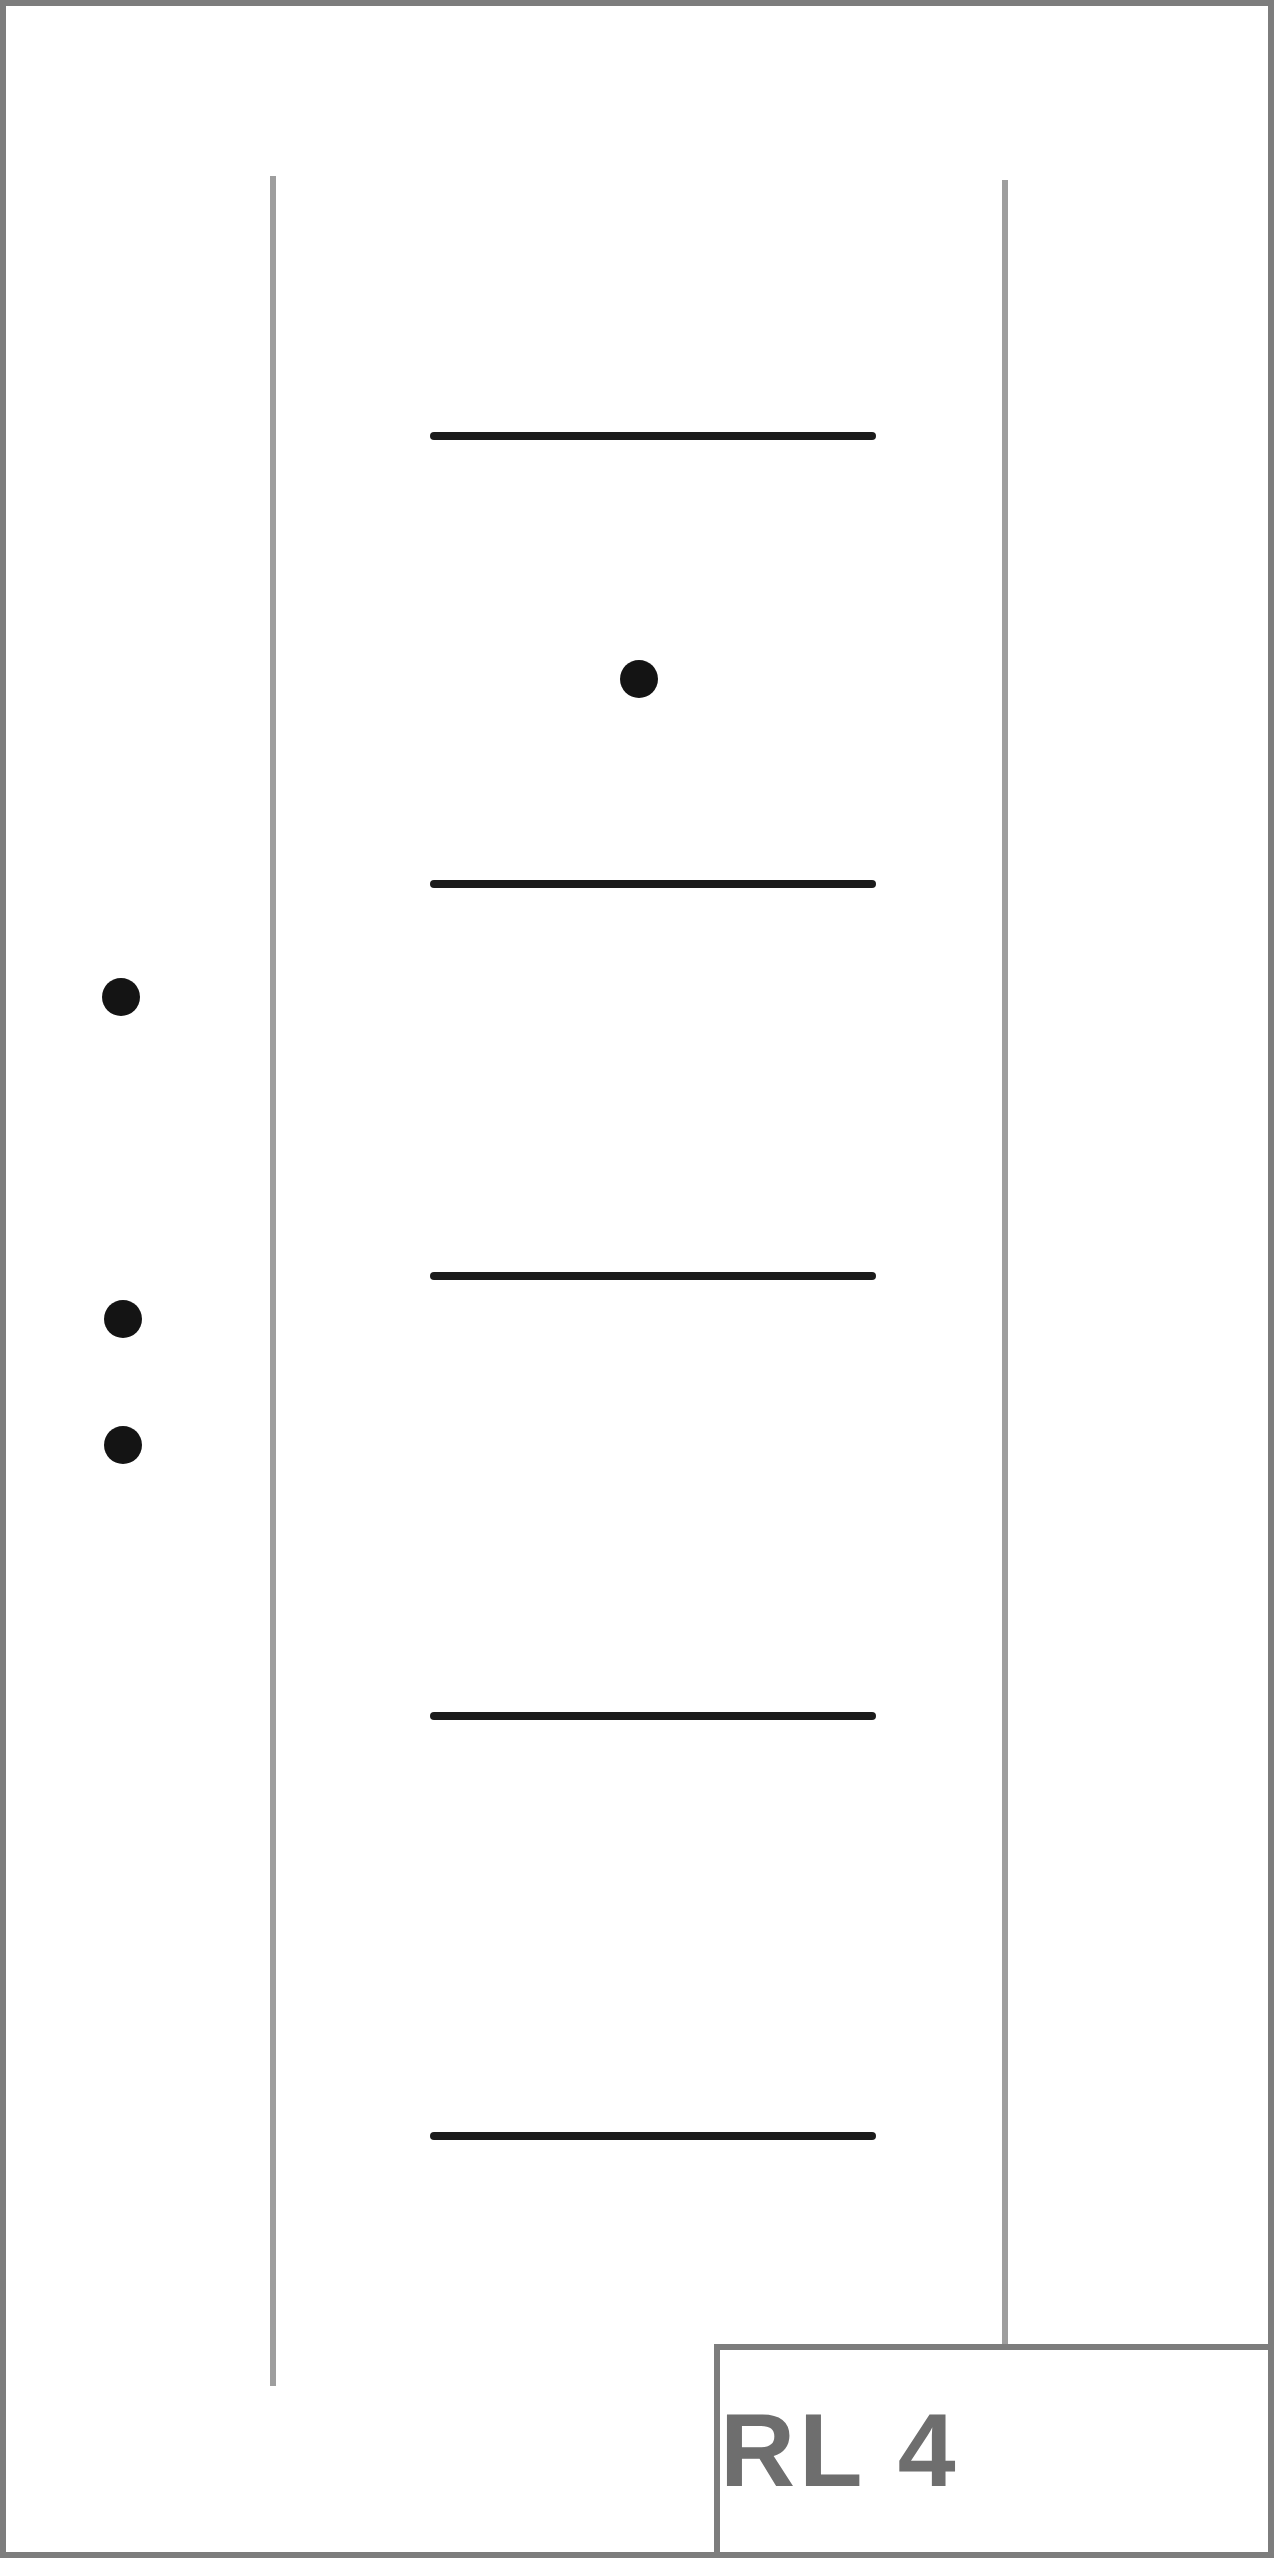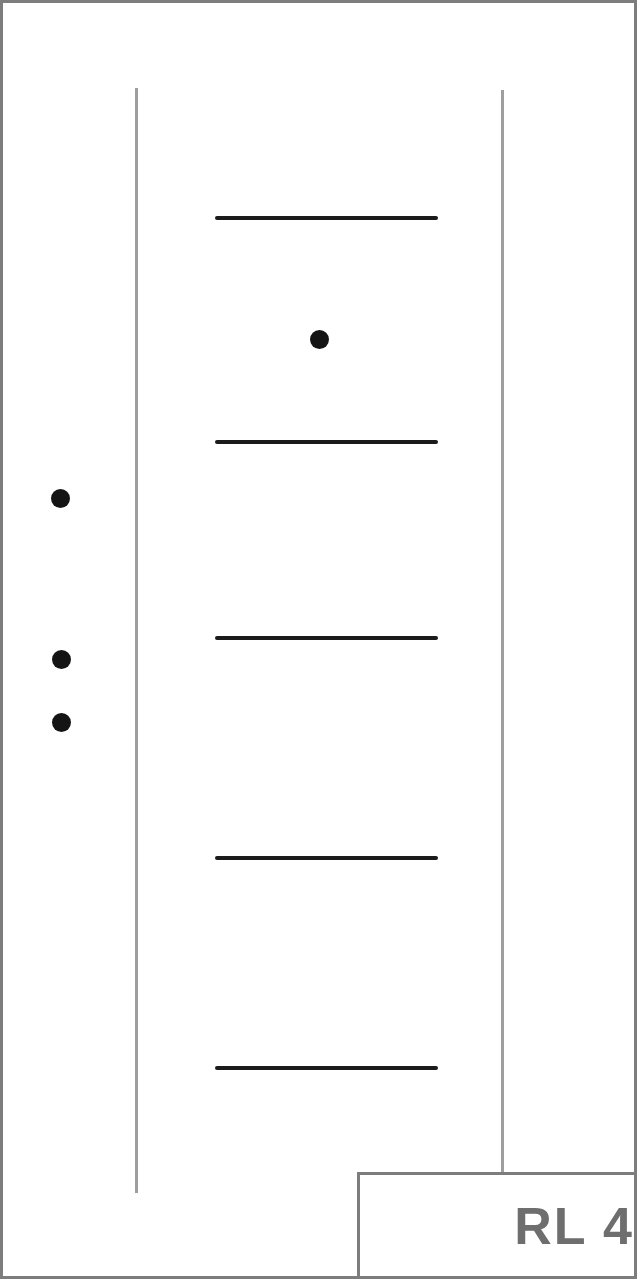--- a/index.html
+++ b/index.html
@@ -38,21 +38,21 @@
   .label-box {
     position: absolute;
     right: 0;
     bottom: 0;
     box-sizing: border-box;
     background: var(--background, #ffffff);
     border-top: 3px solid var(--label-border, #7d7d7d);
     border-left: 3px solid var(--label-border, #7d7d7d);
     display: flex;
     align-items: center;
-    justify-content: flex-end;
+    justify-content: flex-start;
   }
   .label-text {
     font-size: 52px;
     font-weight: bold;
     letter-spacing: 2px;
     color: var(--label-text, #6e6e6e);
   }
 </style>
 </head>
 <body>

